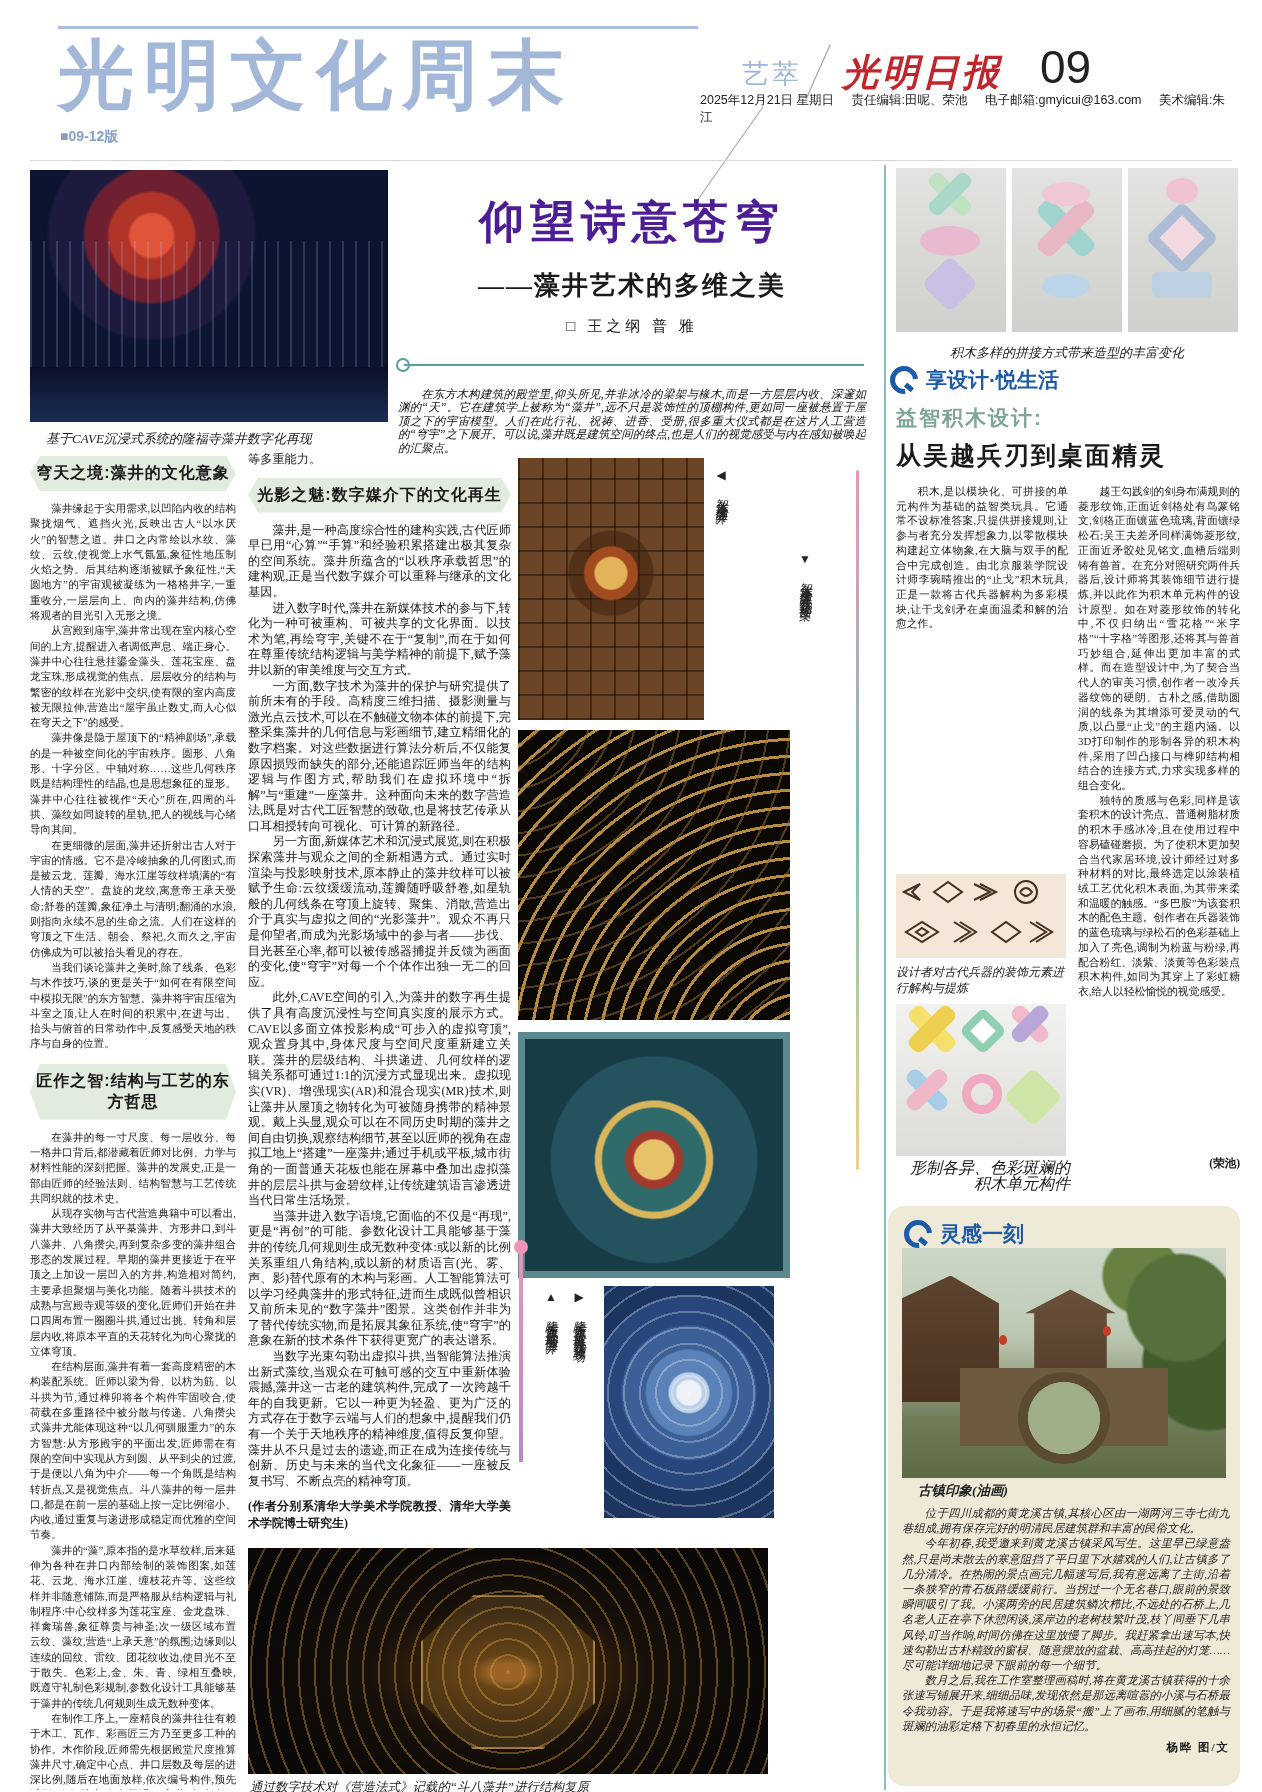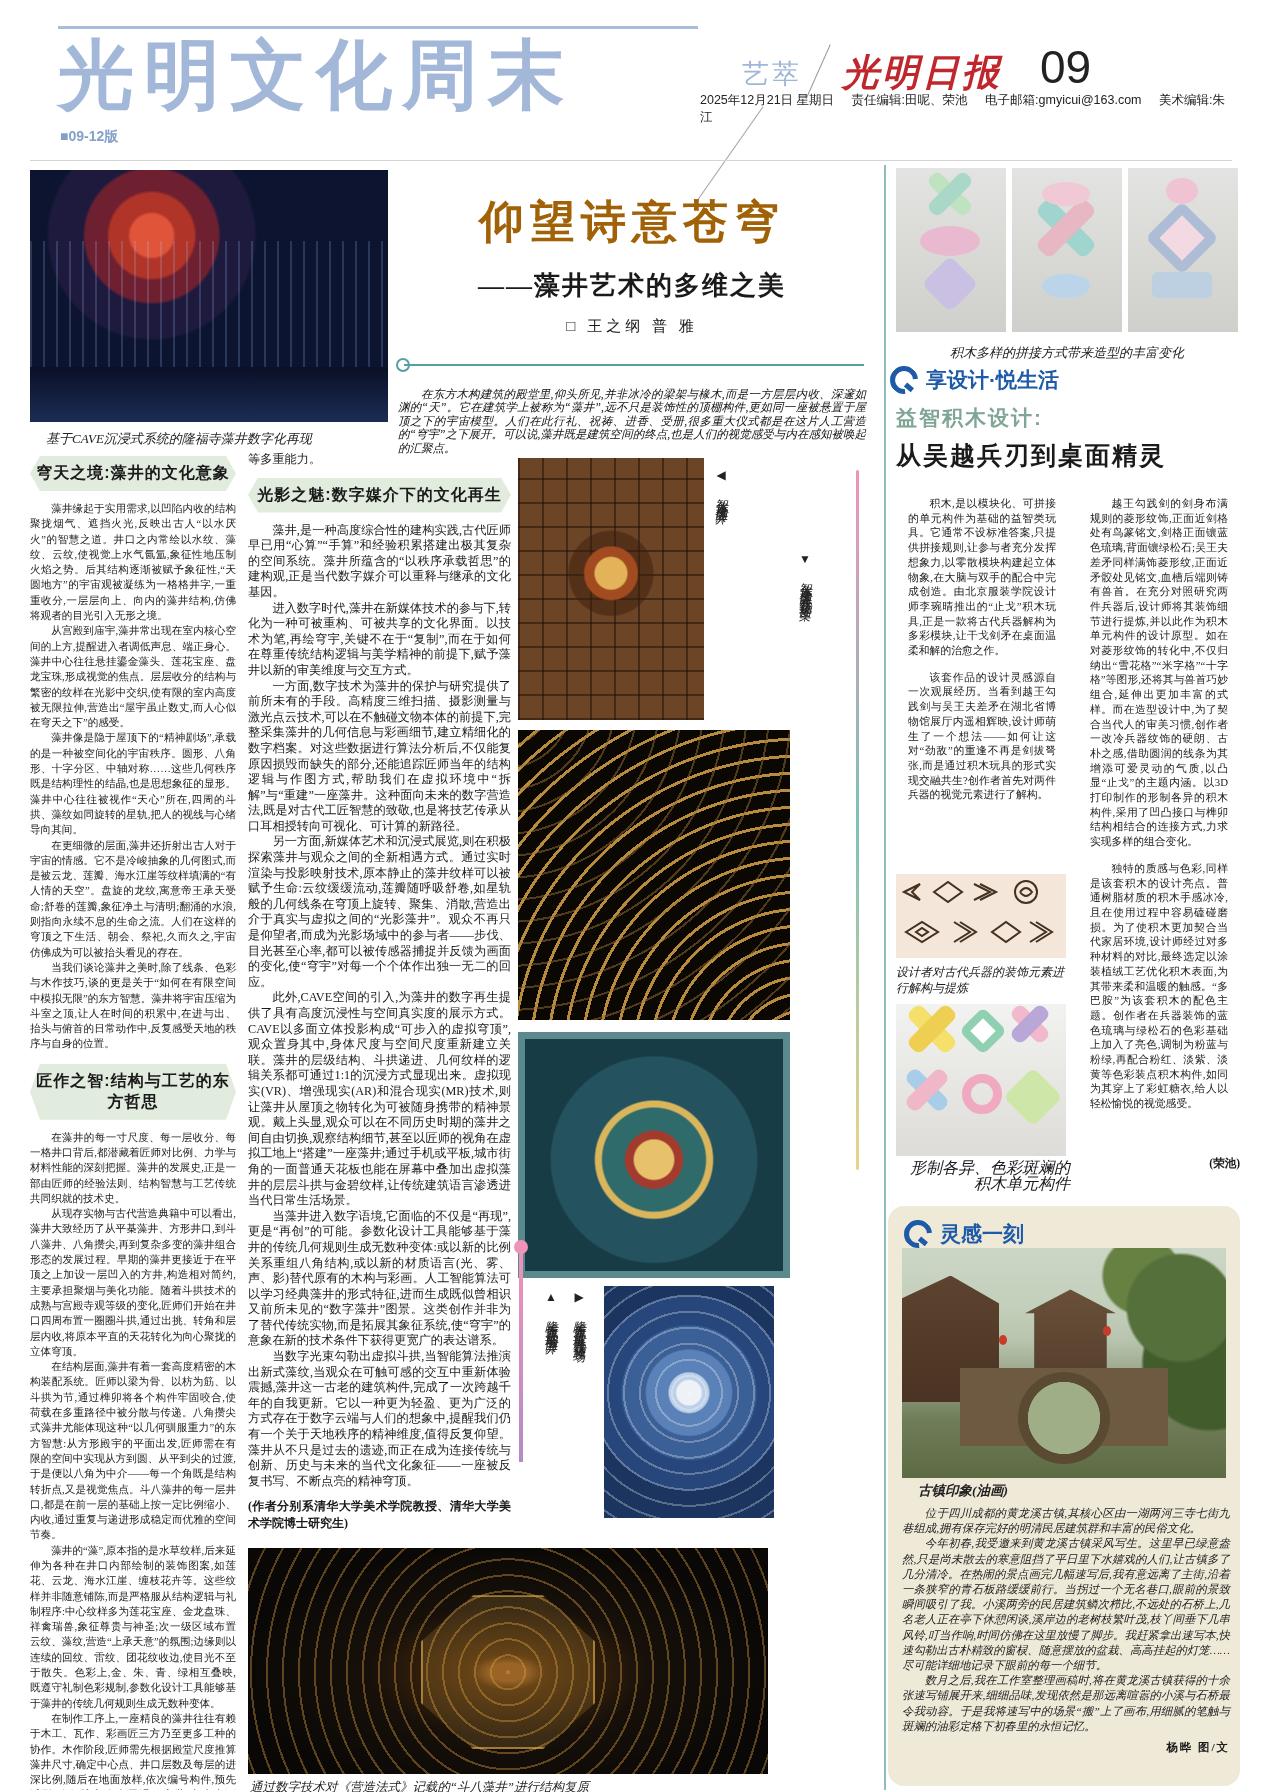--- a/index.html
+++ b/index.html
@@ -17,21 +17,21 @@
   .dateline{left:700px;top:92px;width:540px;font-size:12.5px;color:#222;font-family:"Liberation Sans",sans-serif;}
   .dateline span{margin-right:14px;}
   .header-rule{left:30px;top:160px;width:1202px;height:1px;background:#d5d5d5;}
   
   .hero{left:30px;top:170px;width:358px;height:252px;background:#0c1430;overflow:hidden;}
   .hero .dome{position:absolute;inset:0;background:radial-gradient(circle at 34% 26%,#e0543a 0 7%,#b03428 8% 14%,#6e2030 15% 22%,rgba(40,30,70,.6) 23% 34%,transparent 35%),radial-gradient(circle at 34% 26%,rgba(255,180,120,.8) 0 3%,transparent 4%);}
   .hero .streaks{position:absolute;left:0;top:28%;width:100%;height:55%;background:repeating-linear-gradient(90deg,rgba(170,200,255,.28) 0 2px,transparent 2px 13px);opacity:.7;}
   .hero .floor{position:absolute;left:0;bottom:0;width:100%;height:22%;background:linear-gradient(#0a1026,#1b2c55);}
   .hero-caption{left:46px;top:430px;width:360px;font-size:13px;color:#222;font-style:italic;}
   .title-block{left:398px;top:192px;width:468px;text-align:center;}
-  .m-title{font-size:45px;font-weight:bold;letter-spacing:6px;color:#a16207;}
+  .m-title{font-size:45px;font-weight:bold;letter-spacing:6px;color:#4c1d95;}
   .m-subtitle{margin-top:16px;font-size:26px;font-weight:bold;letter-spacing:2px;}
   .m-byline{margin-top:14px;font-size:15px;letter-spacing:4px;}
   .lead-rule{left:404px;top:364px;width:460px;height:2px;background:#57a0a2;}
   .lead-ring{left:396px;top:358px;width:10px;height:10px;border:2px solid #57a0a2;border-radius:50%;background:#fff;}
   .lead{left:398px;top:388px;width:468px;font-size:11.5px;line-height:13.4px;text-align:justify;color:#111;font-style:italic;}
   .lead p{margin:0;text-indent:2em;}
   
   .ribbon{background:#e2ecde;font-family:"Liberation Sans",sans-serif;font-weight:bold;font-size:16px;padding:7px 4px;text-align:center;clip-path:polygon(0 50%,10px 0,calc(100% - 10px) 0,100% 50%,calc(100% - 10px) 100%,10px 100%);margin:4px 0 10px 0;letter-spacing:1px;}
   .col1{left:30px;top:452px;width:206px;height:1338px;overflow:hidden;}
   .col2{left:248px;top:452px;width:263px;height:1044px;overflow:hidden;}
@@ -70,21 +70,21 @@
   .shape{position:absolute;border-radius:7px;}
   .blocks-caption{left:896px;top:344px;width:342px;text-align:center;font-size:13px;font-style:italic;color:#222;}
   .badge{display:flex;align-items:center;gap:8px;font-family:"Liberation Sans",sans-serif;font-weight:bold;color:#1d5aa8;}
   .badge1{left:890px;top:366px;font-size:21px;}
   .badge2{left:904px;top:1220px;font-size:21px;}
   .glogo{width:28px;height:28px;border-radius:50%;border:5px solid #1d5aa8;border-right-color:transparent;box-sizing:border-box;transform:rotate(40deg);position:relative;}
   .glogo::after{content:"";position:absolute;right:-4px;top:9px;width:9px;height:5px;background:#1d5aa8;}
   .kicker{left:896px;top:404px;font-size:21px;font-weight:bold;color:#7fa695;font-family:"Liberation Sans",sans-serif;letter-spacing:2px;}
   .d-title{left:896px;top:439px;width:344px;text-align:left;font-size:25px;font-weight:bold;letter-spacing:2px;}
   .dcol{font-size:10.8px;line-height:14.7px;}
-  .dcol p{margin:12px;text-indent:2em;text-align:justify;}
+  .dcol p{margin:0;text-indent:2em;text-align:justify;}
   .dcolA{left:896px;top:484px;width:172px;height:386px;overflow:hidden;}
   .dcolB{left:1078px;top:484px;width:162px;height:668px;overflow:hidden;}
   .seal-img{left:896px;top:874px;width:170px;height:84px;background:#f4e6d9;}
   .seal-caption{left:896px;top:964px;width:174px;font-size:12px;font-style:italic;line-height:16px;}
   .unit-img{left:896px;top:1004px;width:170px;height:152px;background:linear-gradient(#f2f2f0,#dddcd8);overflow:hidden;}
   .unit-caption{left:896px;top:1160px;width:174px;font-size:16px;font-style:italic;line-height:16px;text-align:right;}
   .d-signature{left:1078px;top:1156px;width:162px;text-align:right;font-size:11.5px;font-weight:bold;}
   
   .insp-box{left:888px;top:1206px;width:352px;height:580px;background:#efe9d8;border-radius:16px;}
   .painting{left:902px;top:1248px;width:324px;height:230px;background:linear-gradient(#ccd6c6 0%,#c2cfba 26%,#b9c4ae 40%,#8f9b7e 60%,#6f7c58 75%,#5d6b44 100%);overflow:hidden;}
@@ -222,21 +222,20 @@
 
 <div class="abs badge badge1">
   <span class="glogo"></span>
   <span>享设计·悦生活</span>
 </div>
 <div class="abs kicker">益智积木设计:</div>
 <div class="abs d-title">从吴越兵刃到桌面精灵</div>
 
 <div class="abs dcol dcolA">
   <p>积木,是以模块化、可拼接的单元构件为基础的益智类玩具。它通常不设标准答案,只提供拼接规则,让参与者充分发挥想象力,以零散模块构建起立体物象,在大脑与双手的配合中完成创造。由北京服装学院设计师李琬晴推出的“止戈”积木玩具,正是一款将古代兵器解构为多彩模块,让干戈剑矛在桌面温柔和解的治愈之作。</p>
-  <p>该套作品的设计灵感源自一次观展经历。当看到越王勾践剑与吴王夫差矛在湖北省博物馆展厅内遥相辉映,设计师萌生了一个想法——如何让这对“劲敌”的重逢不再是剑拔弩张,而是通过积木玩具的形式实现交融共生?创作者首先对两件兵器的视觉元素进行了解构。</p>
 </div>
 <div class="abs dcol dcolB">
   <p>越王勾践剑的剑身布满规则的菱形纹饰,正面近剑格处有鸟篆铭文,剑格正面镶蓝色琉璃,背面镶绿松石;吴王夫差矛同样满饰菱形纹,正面近矛骹处见铭文,血槽后端则铸有兽首。在充分对照研究两件兵器后,设计师将其装饰细节进行提炼,并以此作为积木单元构件的设计原型。如在对菱形纹饰的转化中,不仅归纳出“雪花格”“米字格”“十字格”等图形,还将其与兽首巧妙组合,延伸出更加丰富的式样。而在造型设计中,为了契合当代人的审美习惯,创作者一改冷兵器纹饰的硬朗、古朴之感,借助圆润的线条为其增添可爱灵动的气质,以凸显“止戈”的主题内涵。以3D打印制作的形制各异的积木构件,采用了凹凸接口与榫卯结构相结合的连接方式,力求实现多样的组合变化。</p>
   <p>独特的质感与色彩,同样是该套积木的设计亮点。普通树脂材质的积木手感冰冷,且在使用过程中容易磕碰磨损。为了使积木更加契合当代家居环境,设计师经过对多种材料的对比,最终选定以涂装植绒工艺优化积木表面,为其带来柔和温暖的触感。“多巴胺”为该套积木的配色主题。创作者在兵器装饰的蓝色琉璃与绿松石的色彩基础上加入了亮色,调制为粉蓝与粉绿,再配合粉红、淡紫、淡黄等色彩装点积木构件,如同为其穿上了彩虹糖衣,给人以轻松愉悦的视觉感受。</p>
 </div>
 
 <div class="abs seal-img">
   <svg width="170" height="84" viewBox="0 0 170 84">
     <g fill="none" stroke="#43301f" stroke-width="2">
       <path d="M8 18 L24 10 L16 18 L24 26 Z"></path>

